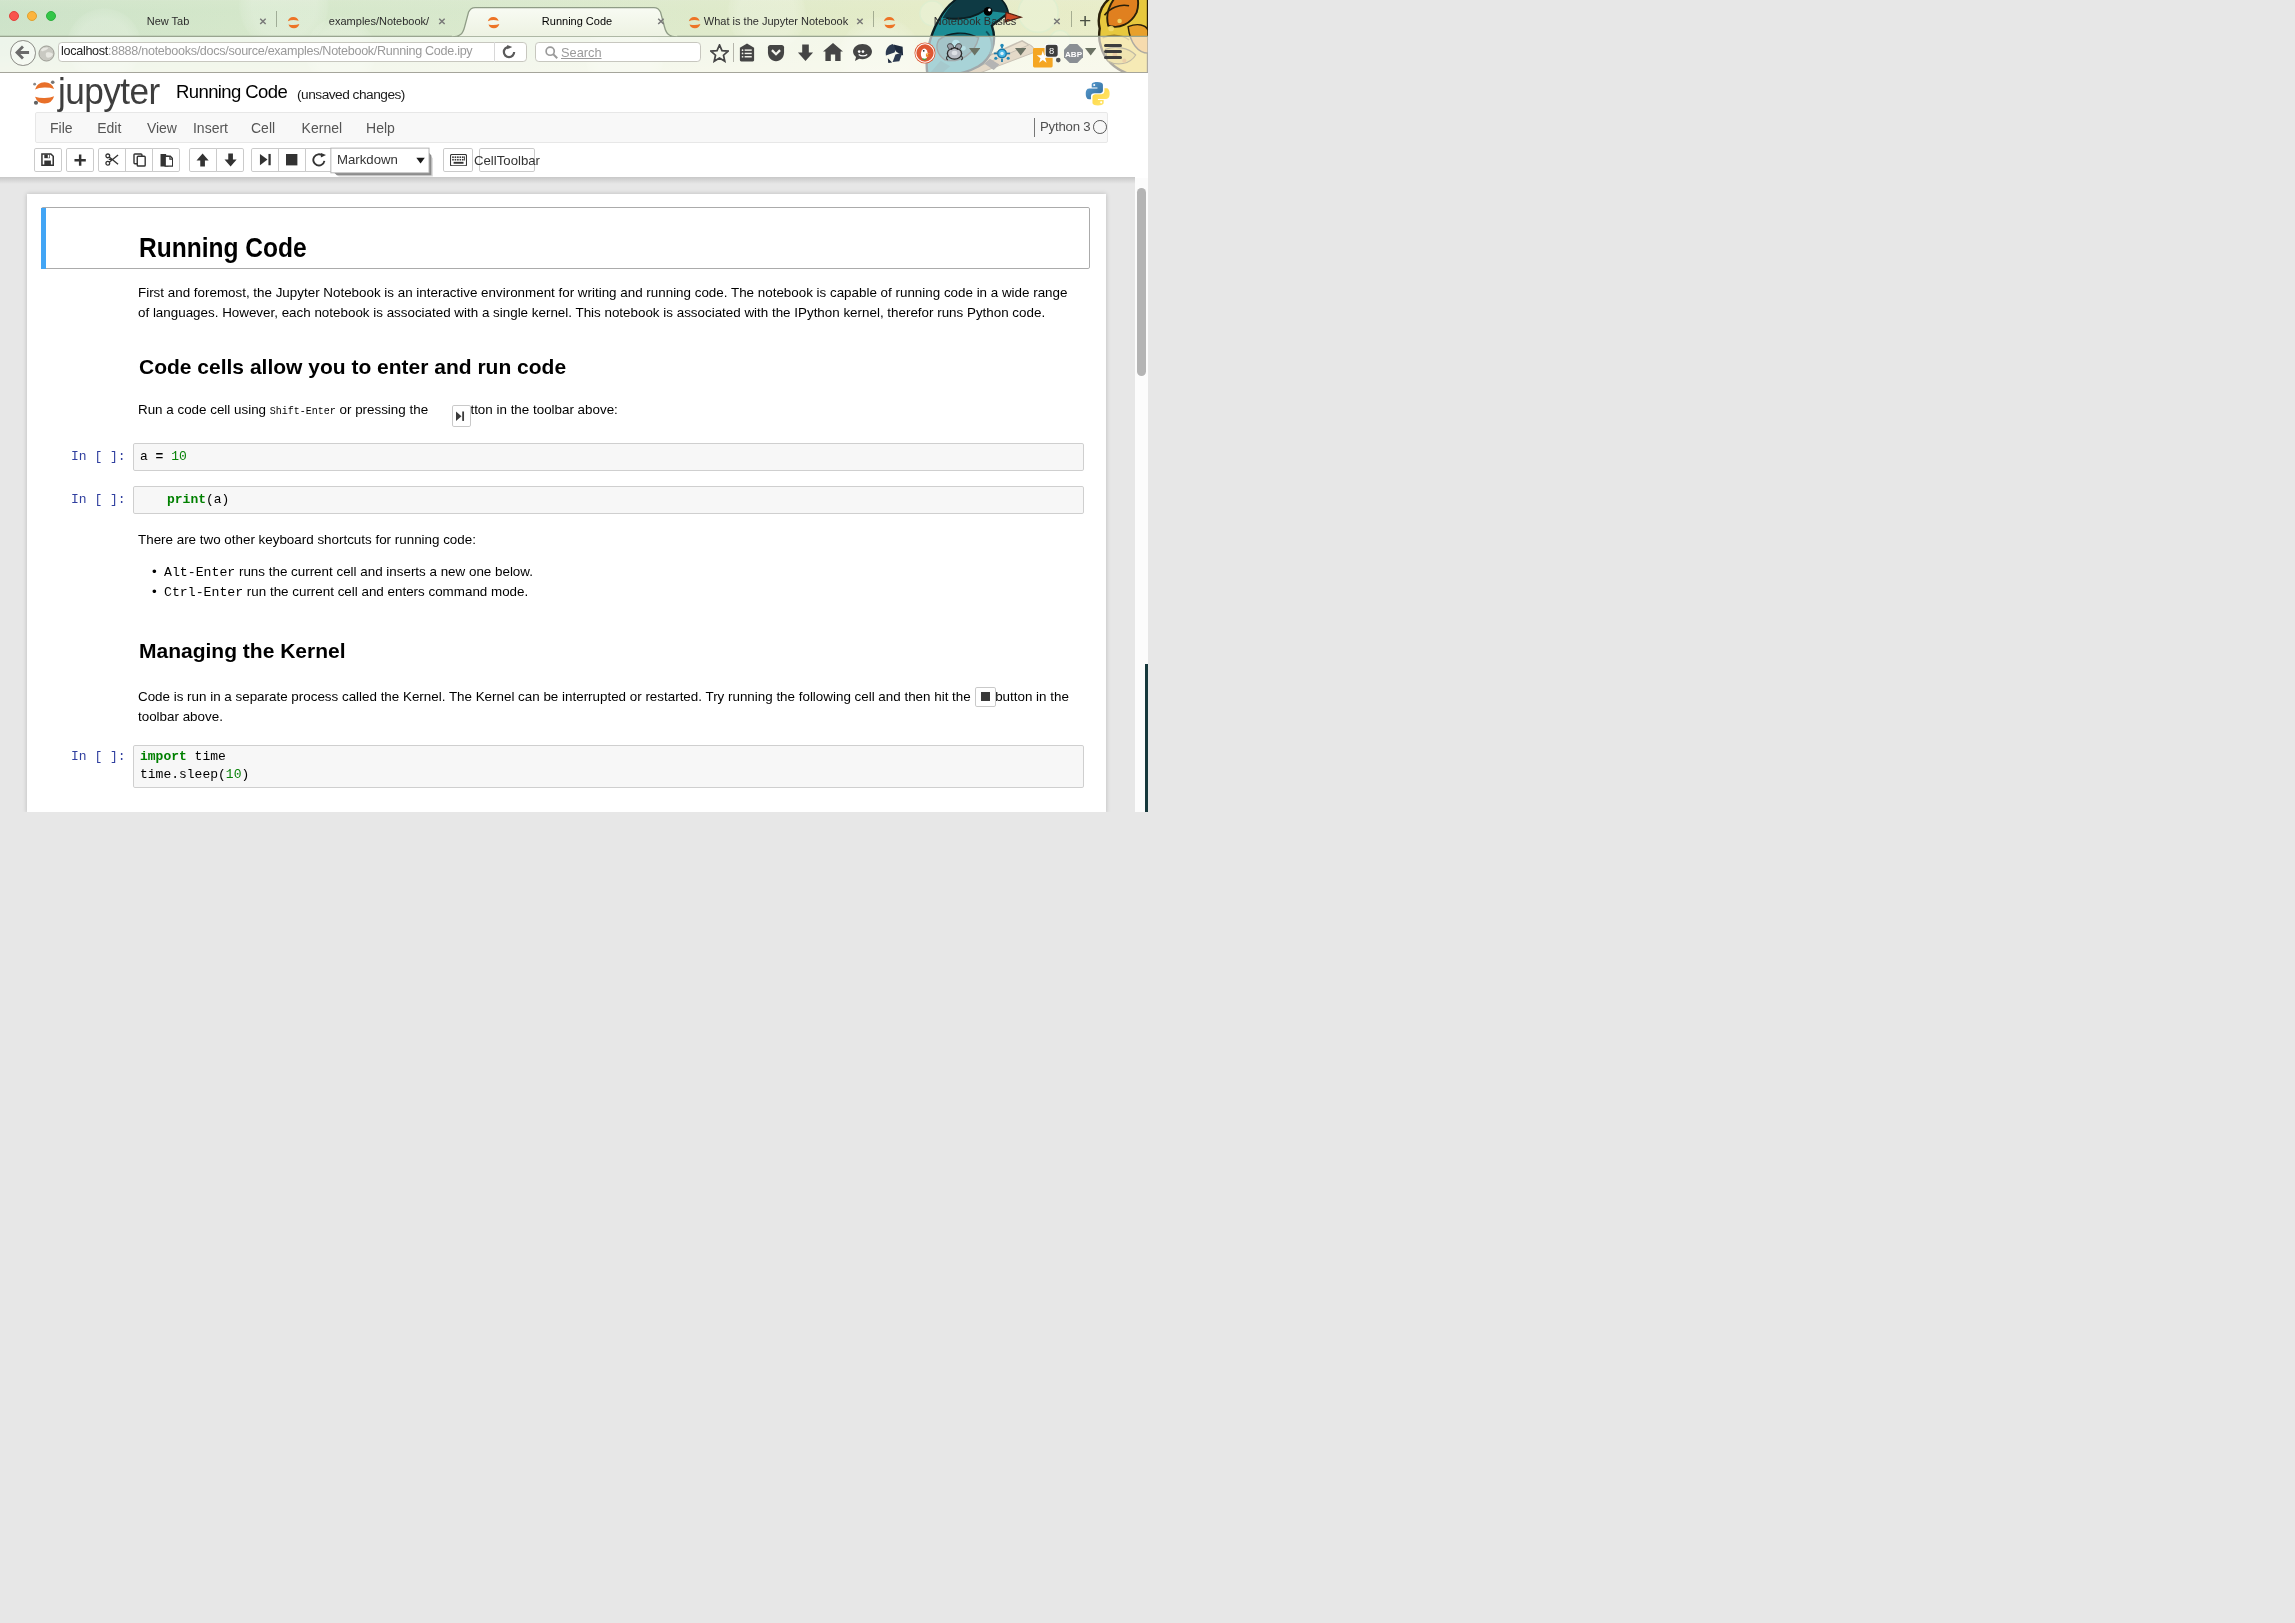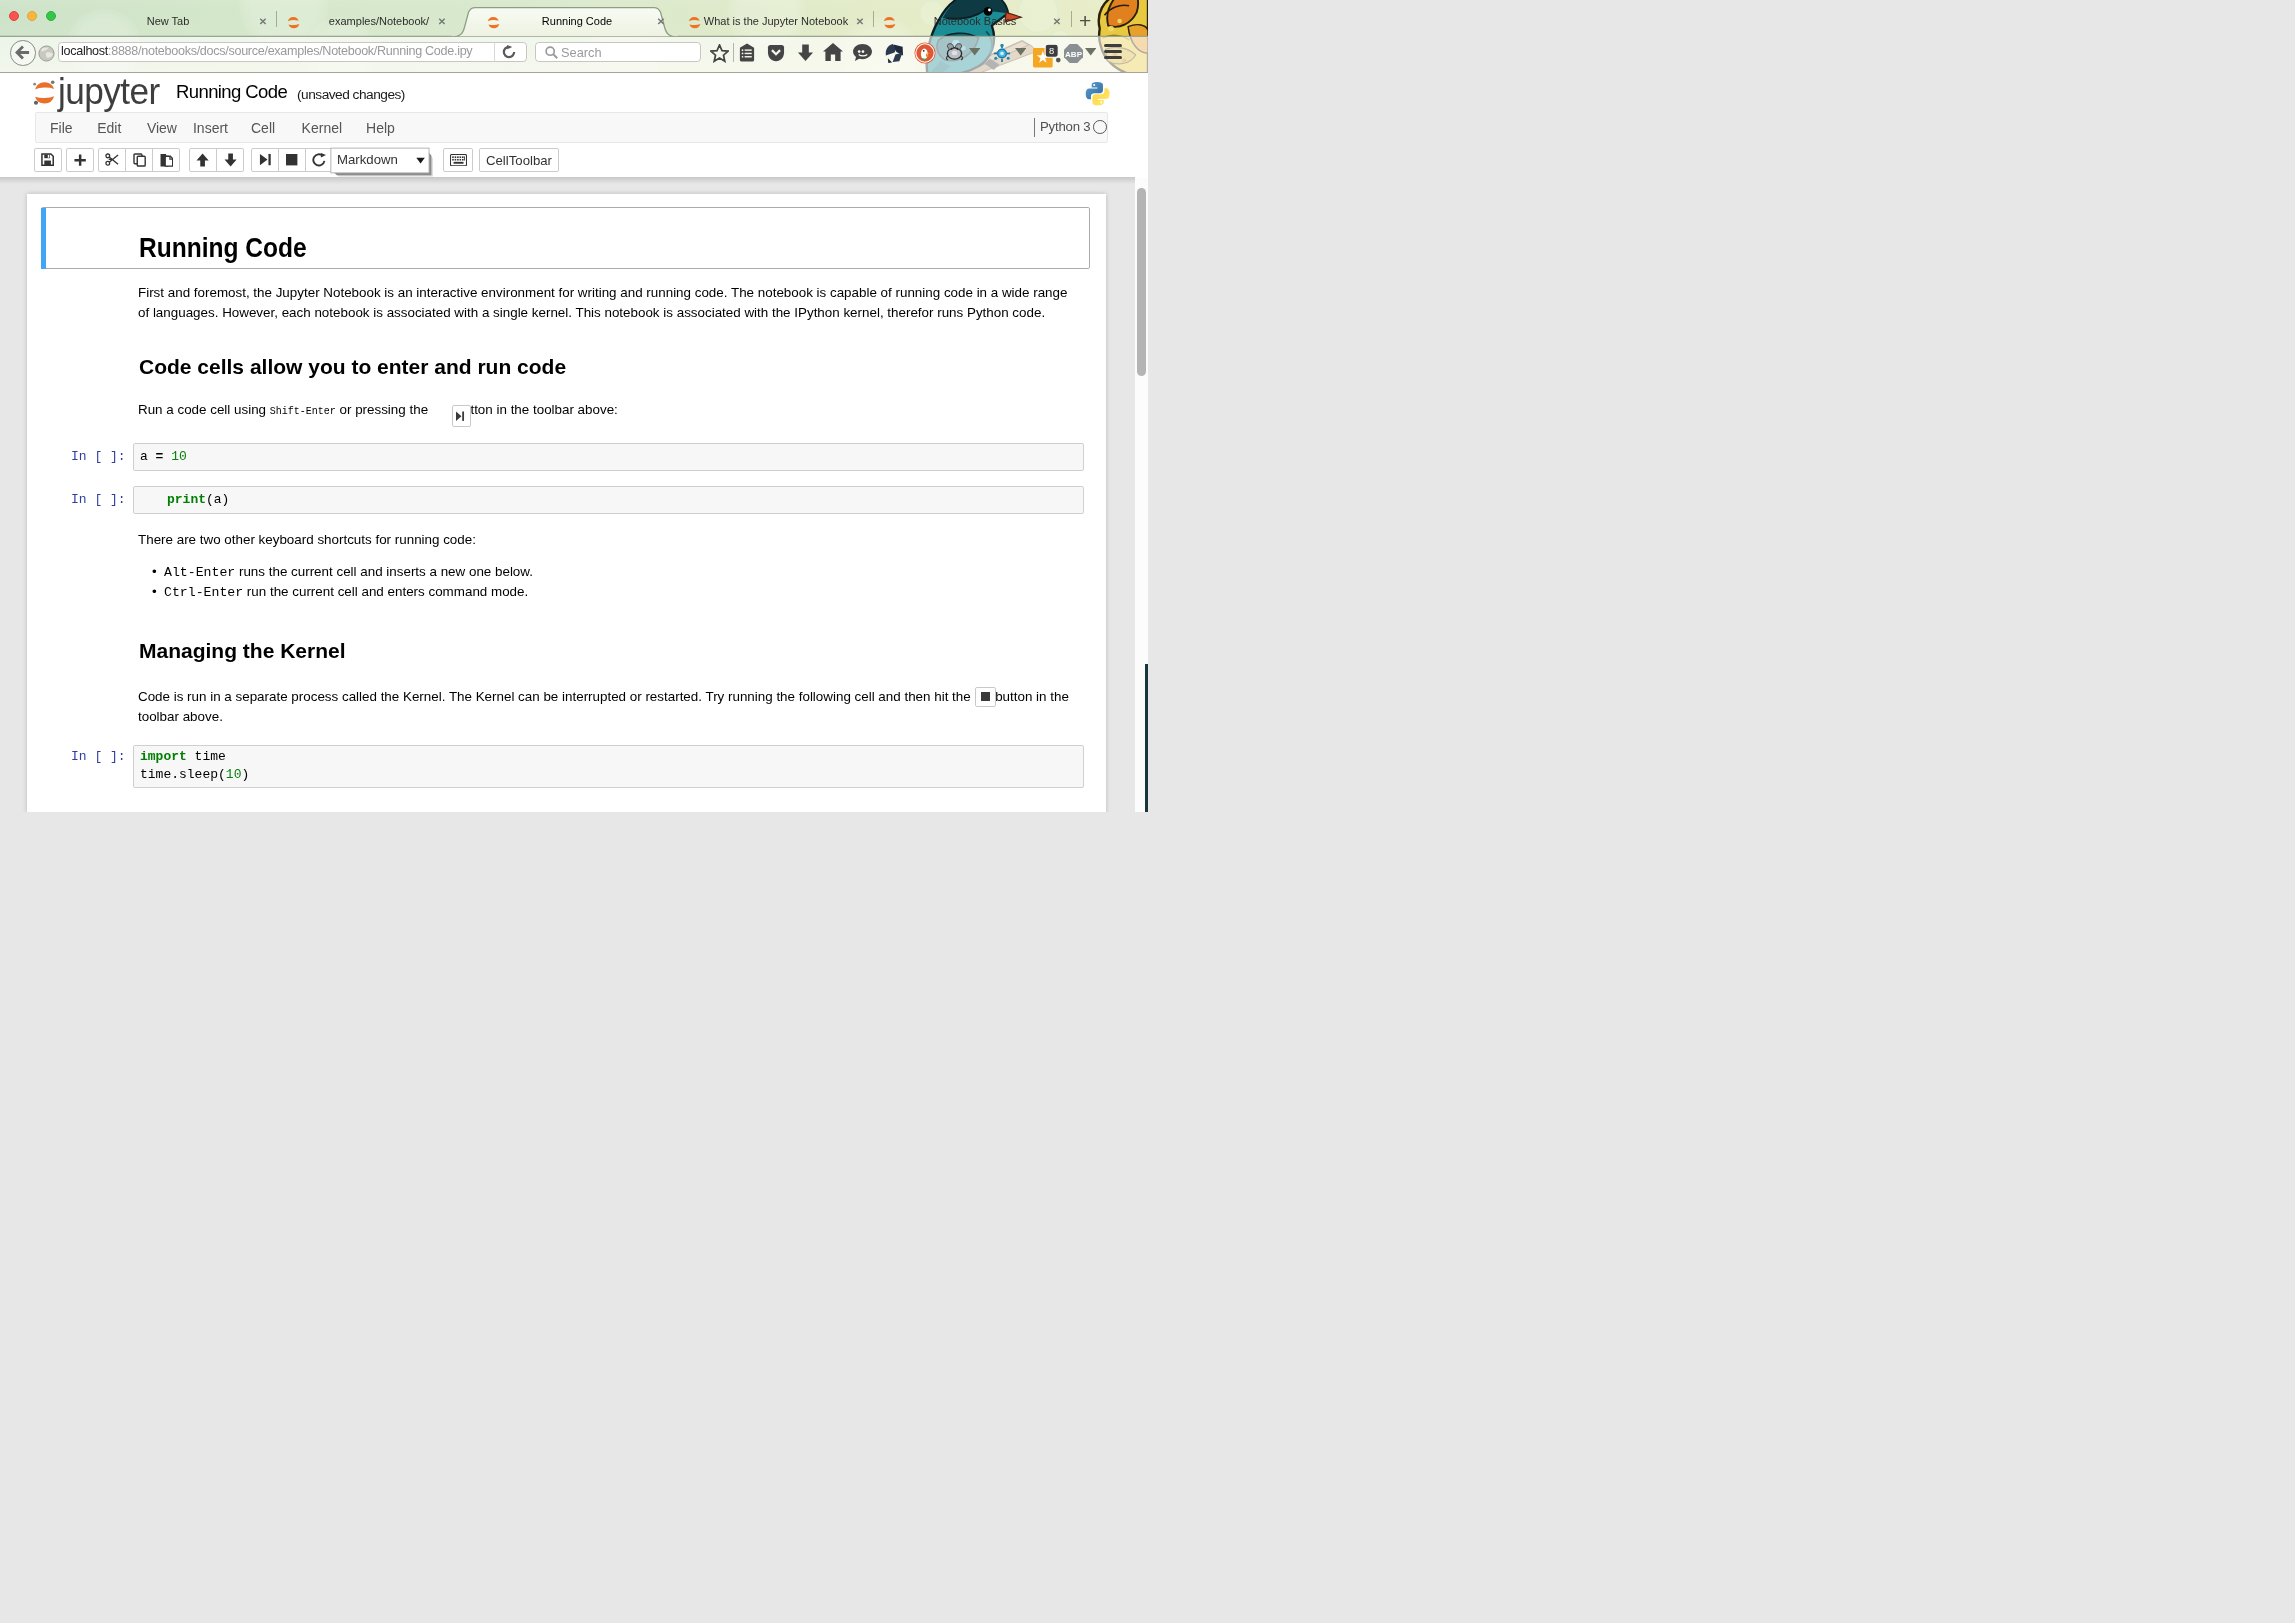--- a/index.html
+++ b/index.html
@@ -126,21 +126,21 @@
   <div class="abs" style="left:494px;top:42px;width:0.9px;height:20px;background:#d8d8d8"></div>
   <svg class="abs" style="left:502px;top:45px" width="14" height="14" viewBox="0 0 15 15">
       <path d="M 13 7.5 A 5.5 5.5 0 1 1 7.5 2" stroke="#5a5a5a" stroke-width="2.4" fill="none"></path>
       <path d="M 5.5 0 L 11 2.2 L 5.5 4.6 Z" fill="#5a5a5a"></path>
     </svg>
   <div class="field" style="left:535px; width:166px;"></div>
   <svg class="abs" style="left:545px;top:46px" width="13.2" height="13.2" viewBox="0 0 14 14">
       <circle cx="5.5" cy="5.5" r="4.3" stroke="#9a9a9a" stroke-width="1.8" fill="none"></circle>
       <line x1="8.8" y1="8.8" x2="13" y2="13" stroke="#9a9a9a" stroke-width="2"></line>
     </svg>
-  <div class="abs" style="left:561px;top:45px;font-size:12.8px;color:#9a9a9a;">Search</div>
+  <div class="abs" style="left:561px;top:45px;font-size:12.8px;color:#9a9a9a;text-decoration:underline;">Search</div>
   
   <svg class="abs" style="left:710px;top:44px" width="19" height="19" viewBox="0 0 20 20">
       <path d="M 10 1 L 12.6 7 L 19 7.5 L 14.2 11.8 L 15.6 18.2 L 10 14.8 L 4.4 18.2 L 5.8 11.8 L 1 7.5 L 7.4 7 Z" fill="none" stroke="#454545" stroke-width="1.8"></path>
     </svg>
   <div class="abs" style="left:733px;top:43px;width:0.9px;height:19px;background:#b5b5ab"></div>
   <svg class="abs" style="left:738px;top:43px" width="18" height="19" viewBox="0 0 19 20">
       <path d="M 2 5 L 9.5 0.5 L 17 5 L 17 18 C 17 19 16.5 19.5 15.5 19.5 L 3.5 19.5 C 2.5 19.5 2 19 2 18 Z" fill="#454545"></path>
       <g stroke="#f5f5ee" stroke-width="1.5">
         <line x1="7" y1="7.5" x2="14.5" y2="7.5"></line>
         <line x1="7" y1="11" x2="14.5" y2="11"></line>
@@ -412,21 +412,21 @@
             <rect x="7.5" y="5.2" width="1.7" height="1.7"></rect>
             <rect x="10.1" y="5.2" width="1.7" height="1.7"></rect>
             <rect x="12.7" y="5.2" width="1.7" height="1.7"></rect>
             <rect x="15" y="2.5" width="0.9" height="4.4"></rect>
             <rect x="3.8" y="8.3" width="10.5" height="2"></rect>
           </g>
         </svg>
       </div>
     </div>
   <div class="tgroup" style="left:479px">
-      <div class="tbtn" style="width:80px">
+      <div class="tbtn" style="width:56px">
         <span style="font-size:13.2px;color:#333">CellToolbar</span>
       </div>
     </div>
 
   <div id="pagebody" class="abs">
     <div class="abs" style="left:0;top:0;width:1135px;height:6.6px;background:linear-gradient(#c8c8c8,#e7e7e7);"></div>
     <div id="container" class="abs"></div>
     <div id="content" class="abs" style="left:0;top:0;width:1135px;height:636px;overflow:hidden;">
 
       <div class="abs" style="left:41px;top:30px;width:1049px;height:62px;border:0.9px solid #ababab;border-radius:1.9px;"></div>

